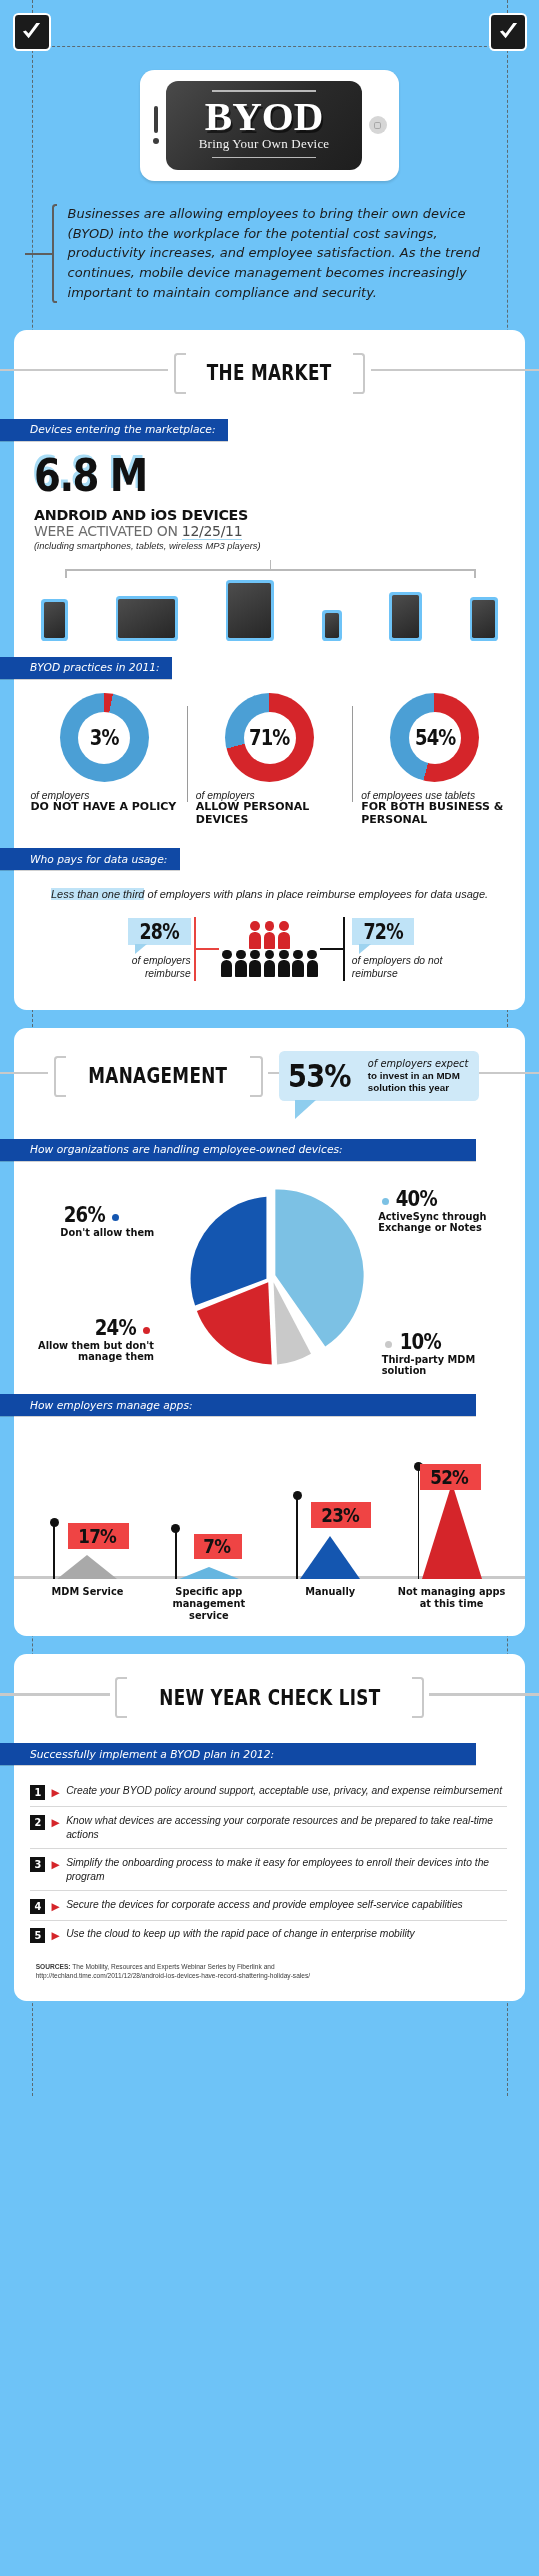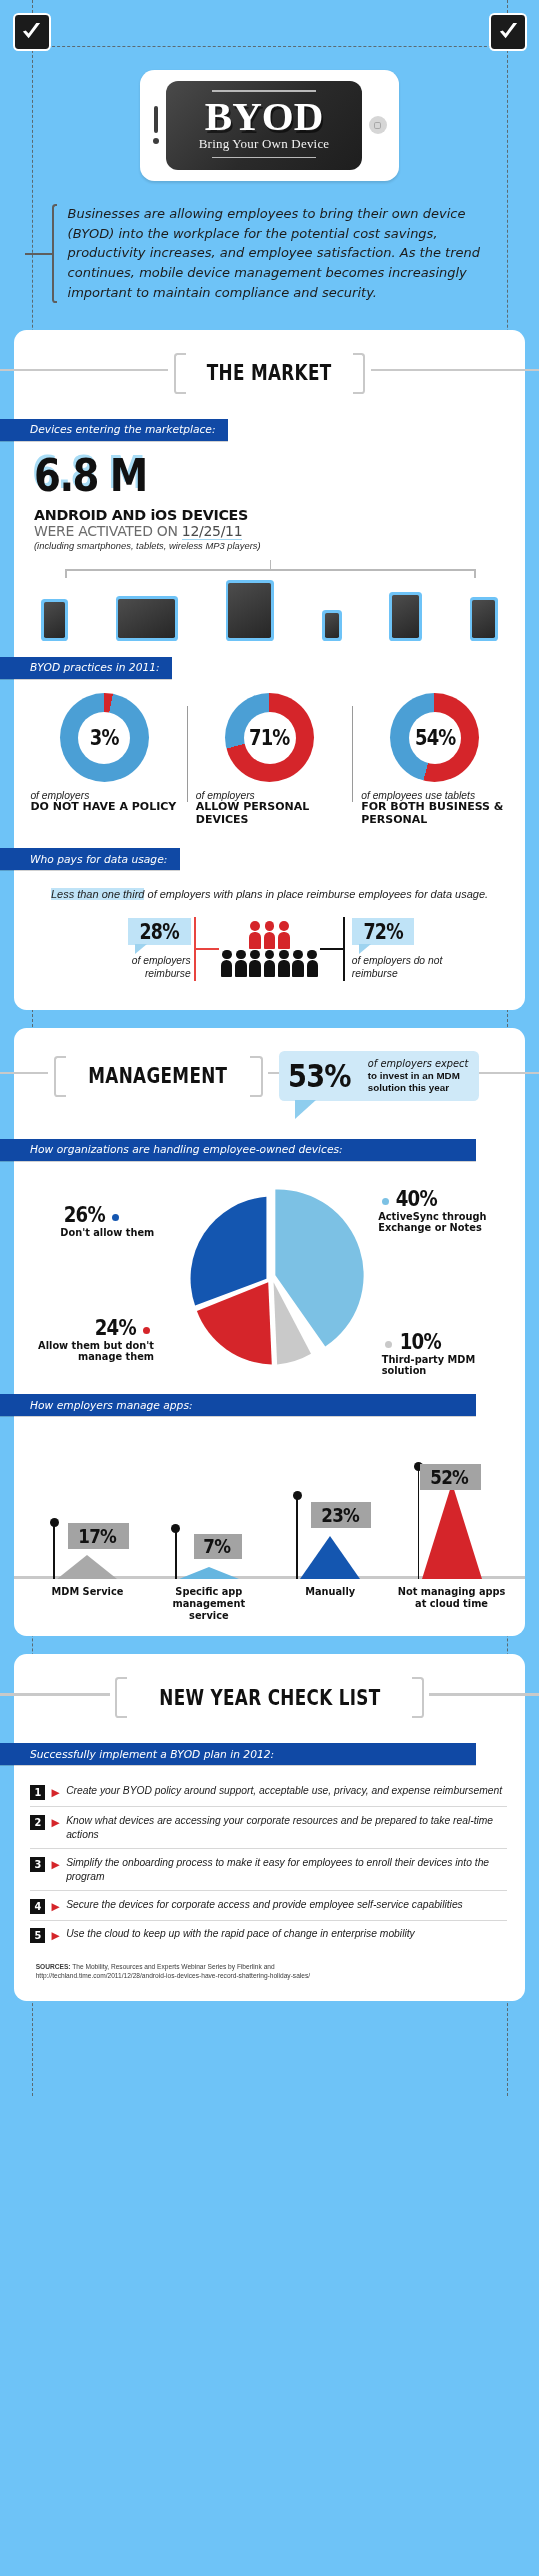--- a/index.html
+++ b/index.html
@@ -158,21 +158,21 @@
   .pdot{ display:inline-block;width:7.1px;height:7.1px;border-radius:50%;vertical-align:middle;margin:0 3.6px;}
 
   
   .bars{ position:relative; padding: 19.7px 12.5px 0; }
   .barsrow{ display:flex; align-items:flex-end; justify-content:space-between; height:134px; position:relative;}
   .baseline{ position:absolute; left:-12.5px; right:-12.5px; bottom:0; height:2.7px; background:#c9c9c9;}
   .barcol{ flex:1; display:flex; flex-direction:column; align-items:center; justify-content:flex-end; position:relative; height:100%;}
   .tri{ width:0;height:0; border-left:30px solid transparent; border-right:30px solid transparent;}
   .pin{ position:absolute; left:22%; bottom:0; width:1.8px; background:#111;}
   .pin .kn{ position:absolute;top:-6.3px;left:-3.6px;width:9px;height:9px;border-radius:50%;background:#111;}
-  .flag{ position:absolute; background:#a3a3a3; padding:1.8px 9px 0.9px 7.1px; white-space:nowrap;}
+  .flag{ position:absolute; background:#ef4444; padding:1.8px 9px 0.9px 7.1px; white-space:nowrap;}
   .flag span{font-family:"DejaVu Sans", sans-serif;font-weight:bold;font-size:19.7px;color:#111;transform:scaleX(.85);display:inline-block;letter-spacing:-0.9px;}
   .barlabels{ display:flex; justify-content:space-between; padding-top:7.1px;}
   .barlabels div{ flex:1; text-align:center; font-family:"DejaVu Sans", sans-serif; font-weight:bold; font-size:9.8px; color:#111; line-height:1.22; padding:0 3.6px;}
 
   
   .clist{ padding: 3.6px 18px 0 16px; }
   .citem{ display:flex; align-items:flex-start; gap:6.3px; padding: 6.3px 0; border-bottom:0.9px solid #d8d8d8;}
   .citem:last-child{ border-bottom:none;}
   .cnum{ flex:0 0 auto; width:15px;height:15px;background:#111;color:#fff;font-family:"DejaVu Sans", sans-serif;font-weight:bold;font-size:9.8px;
          display:flex;align-items:center;justify-content:center; margin-top:0.9px;}
@@ -478,21 +478,21 @@
               <div class="kn"></div>
             </div>
           <div class="flag" style="bottom:89px;left:24%"><span>52%</span></div>
           <div class="tri" style="border-bottom:96px solid #d5252a"></div>
         </div>
       </div>
       <div class="barlabels">
         <div>MDM Service</div>
         <div>Specific app management service</div>
         <div>Manually</div>
-        <div>Not managing apps at cloud time</div>
+        <div>Not managing apps at this time</div>
       </div>
     </div>
   </div>
 
   <div class="card">
     <div class="sechead">
       <div class="inner">
         <div class="sqb l"></div>
         <div class="sectitle">NEW YEAR CHECK LIST</div>
         <div class="sqb r"></div>

